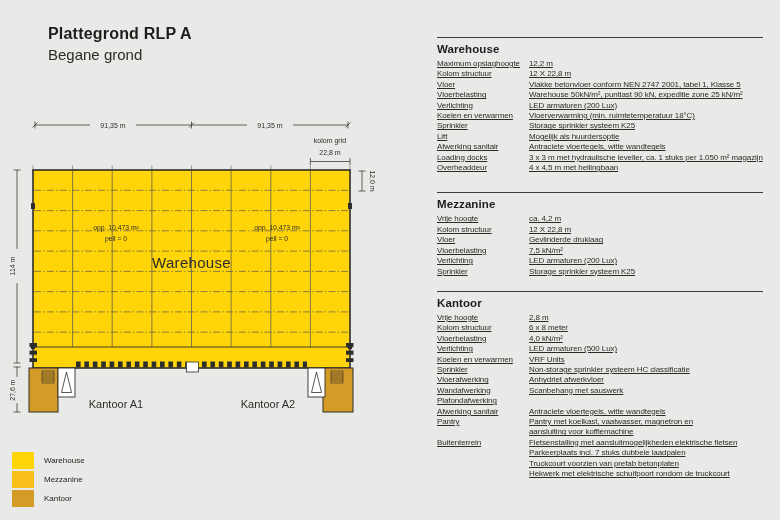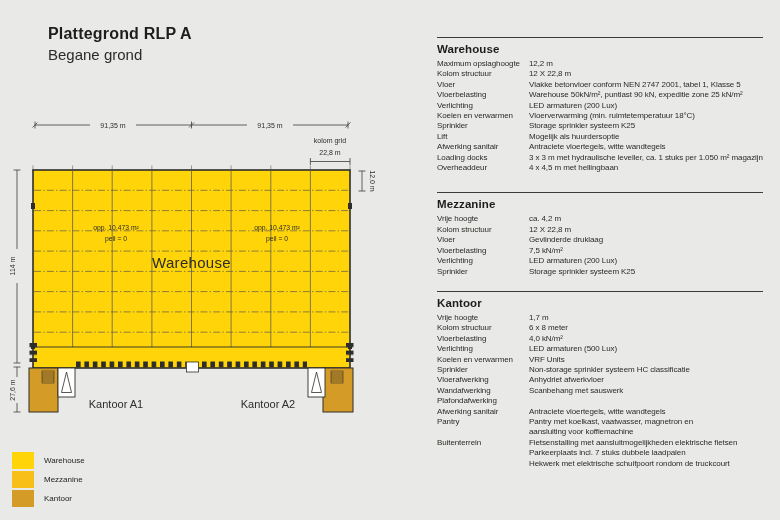--- a/index.html
+++ b/index.html
@@ -25,21 +25,21 @@
   .sw-1 { background:#f7bf17; }
   .sw-2 { background:#d49c26; }
   .legend-label { margin-left:10px; font-size:8px; color:#1d1d1b; }
 
   
   .specs { position:absolute; left:437px; top:37px; width:326px; }
   .spec-section { border-top:1px solid #3c3c3b; padding-top:4px; }
   .spec-section.s0 { margin-bottom:19px; }
   .spec-section.s1 { margin-bottom:14px; }
   .spec-title { font-size:11.5px; font-weight:bold; margin:1px 0 4px 0; letter-spacing:0.1px; }
-  .spec-row { display:flex; line-height:10.4px; font-size:8px; letter-spacing:-0.1px; white-space:nowrap; color:#2b2b28; }
+  .spec-row { display:flex; line-height:10.4px; font-size:8px; letter-spacing:-0.1px; white-space:nowrap; color:#2b2b28;text-decoration:underline; }
   .spec-label { width:92px; flex:none; }
   .spec-value { flex:1; }
 
   svg text { font-family:"Liberation Sans", sans-serif; fill:#2c2c2a; }
 </style>
 </head>
 <body>
 
 <div class="page-title">Plattegrond RLP A</div>
 <div class="page-subtitle">Begane grond</div>
@@ -295,21 +295,21 @@
           <div class="spec-value">Storage sprinkler systeem K25</div>
         </div>
       </div>
   </div>
   <div class="spec-section s2">
     <div class="spec-title">Kantoor</div>
     <div>
 
         <div class="spec-row">
           <div class="spec-label">Vrije hoogte</div>
-          <div class="spec-value">1,7 m</div>
+          <div class="spec-value">2,8 m</div>
         </div>
 
         <div class="spec-row">
           <div class="spec-label">Kolom structuur</div>
           <div class="spec-value">6 x 8 meter</div>
         </div>
 
         <div class="spec-row">
           <div class="spec-label">Vloerbelasting</div>
           <div class="spec-value">4,0 kN/m²</div>
@@ -364,20 +364,21 @@
           <div class="spec-value">Fietsenstalling met aansluitmogelijkheden elektrische fietsen</div>
         </div>
 
         <div class="spec-row">
           <div class="spec-label"></div>
           <div class="spec-value">Parkeerplaats incl. 7 stuks dubbele laadpalen</div>
         </div>
 
         <div class="spec-row">
           <div class="spec-label"></div>
+          <div class="spec-value">Truckcourt voorzien van prefab betonplaten</div>
         </div>
 
         <div class="spec-row">
           <div class="spec-label"></div>
           <div class="spec-value">Hekwerk met elektrische schuifpoort rondom de truckcourt</div>
         </div>
       </div>
   </div>
 </div>
 

